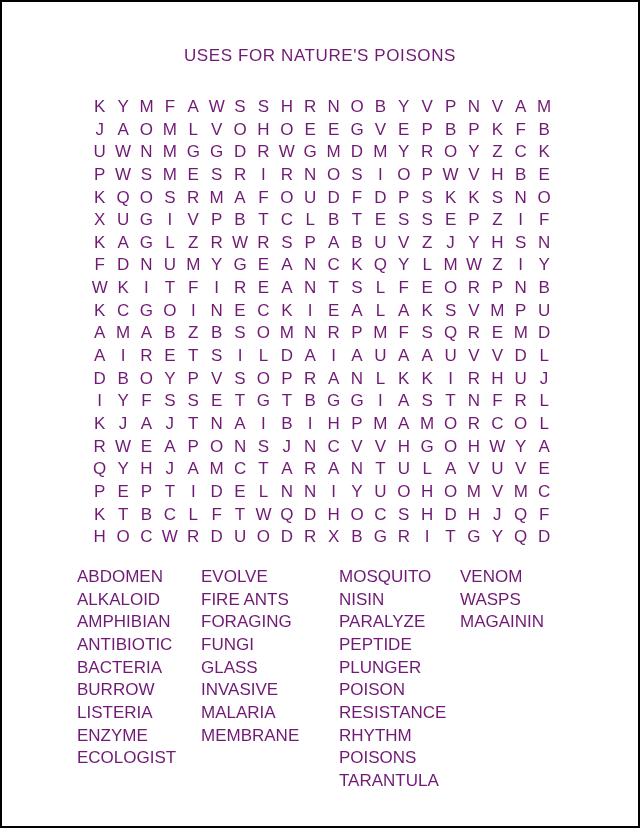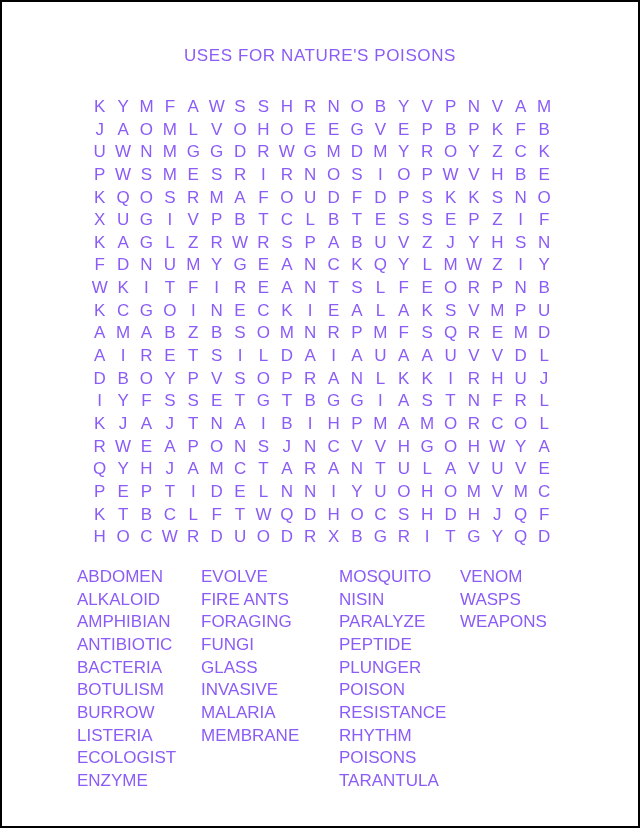--- a/index.html
+++ b/index.html
@@ -4,21 +4,21 @@
 <style>
   html, body { margin: 0; padding: 0; background: #fff; }
   .page {
     position: relative;
     width: 640px;
     height: 828px;
     box-sizing: border-box;
     border: 2px solid #000;
     background: #ffffff;
     font-family: "Liberation Sans", sans-serif;
-    color: #8b5cf6;
+    color: #701a75;
     overflow: hidden;
   }
   .title {
     margin: 44px 0 0 0;
     font-size: 17px;
     font-weight: 400;
     letter-spacing: 0.6px;
     text-align: center;
     line-height: 20px;
   }
@@ -501,25 +501,24 @@
       </div>
     </div>
 
   <div class="words">
       <div class="word-col">
         <div class="word">ABDOMEN</div>
         <div class="word">ALKALOID</div>
         <div class="word">AMPHIBIAN</div>
         <div class="word">ANTIBIOTIC</div>
         <div class="word">BACTERIA</div>
-        <div class="word">BOTULISM</div>
         <div class="word">BURROW</div>
         <div class="word">LISTERIA</div>
+        <div class="word">ENZYME</div>
         <div class="word">ECOLOGIST</div>
-        <div class="word">ENZYME</div>
       </div>
       <div class="word-col">
         <div class="word">EVOLVE</div>
         <div class="word">FIRE ANTS</div>
         <div class="word">FORAGING</div>
         <div class="word">FUNGI</div>
         <div class="word">GLASS</div>
         <div class="word">INVASIVE</div>
         <div class="word">MALARIA</div>
         <div class="word">MEMBRANE</div>
@@ -532,16 +531,16 @@
         <div class="word">PLUNGER</div>
         <div class="word">POISON</div>
         <div class="word">RESISTANCE</div>
         <div class="word">RHYTHM</div>
         <div class="word">POISONS</div>
         <div class="word">TARANTULA</div>
       </div>
       <div class="word-col">
         <div class="word">VENOM</div>
         <div class="word">WASPS</div>
-        <div class="word">WEAPONS</div>
+        <div class="word">MAGAININ</div>
       </div>
     </div>
 </div>
 
 </body></html>

